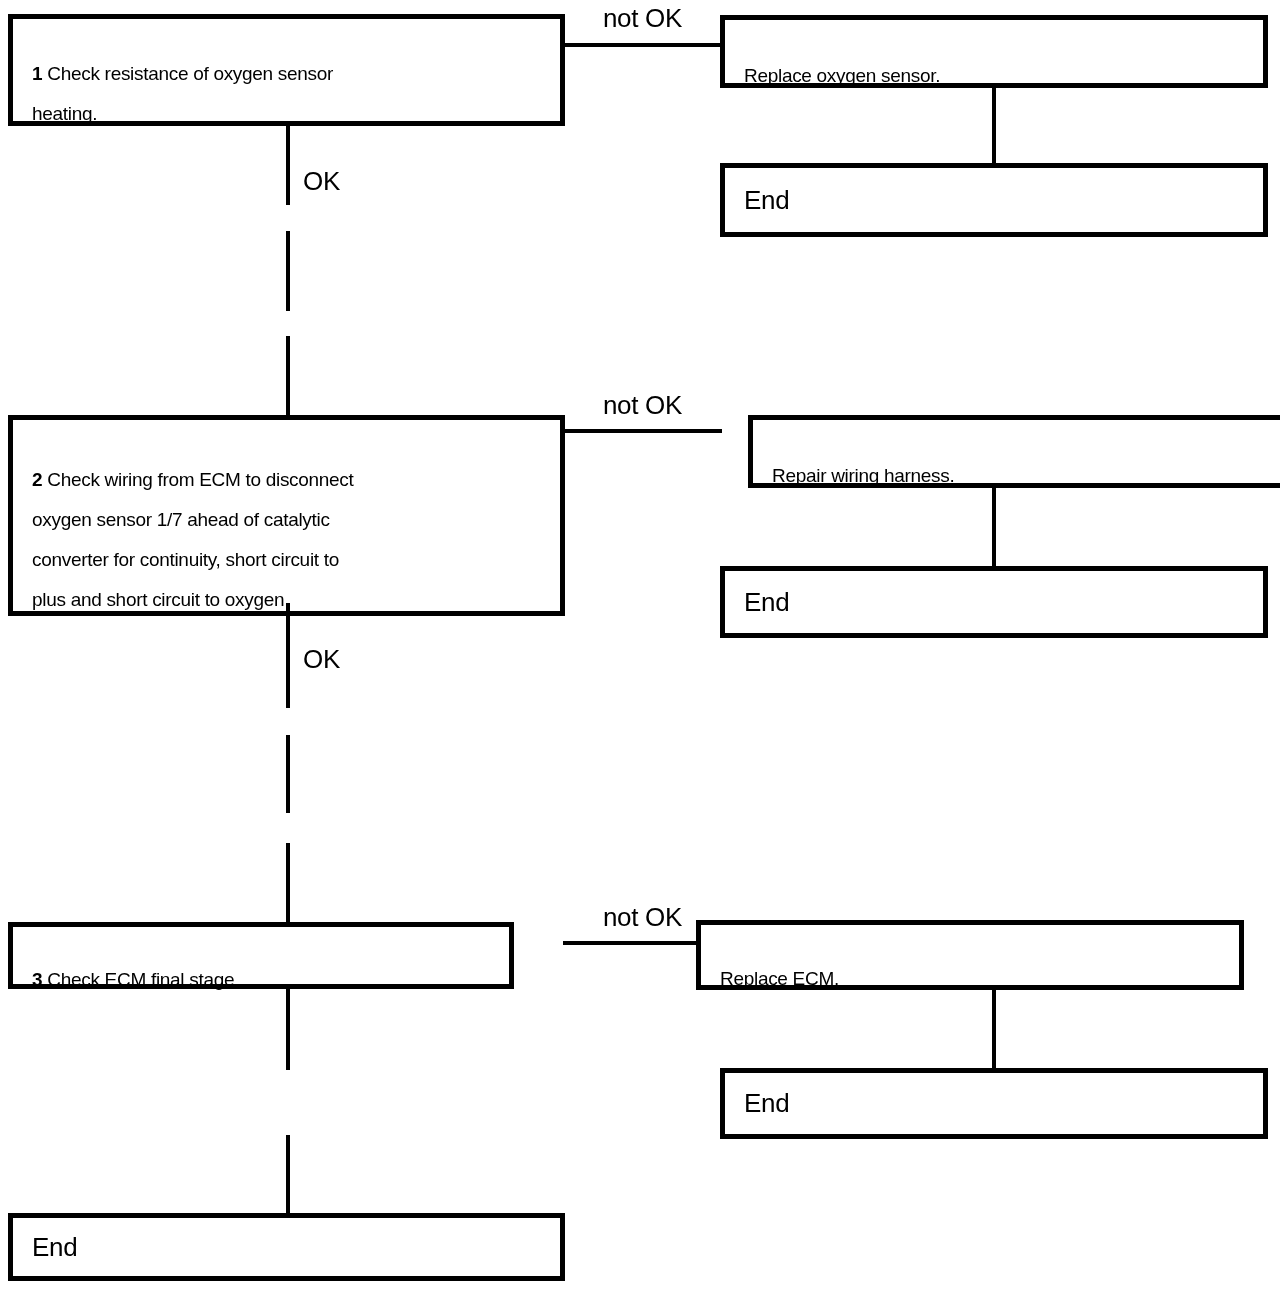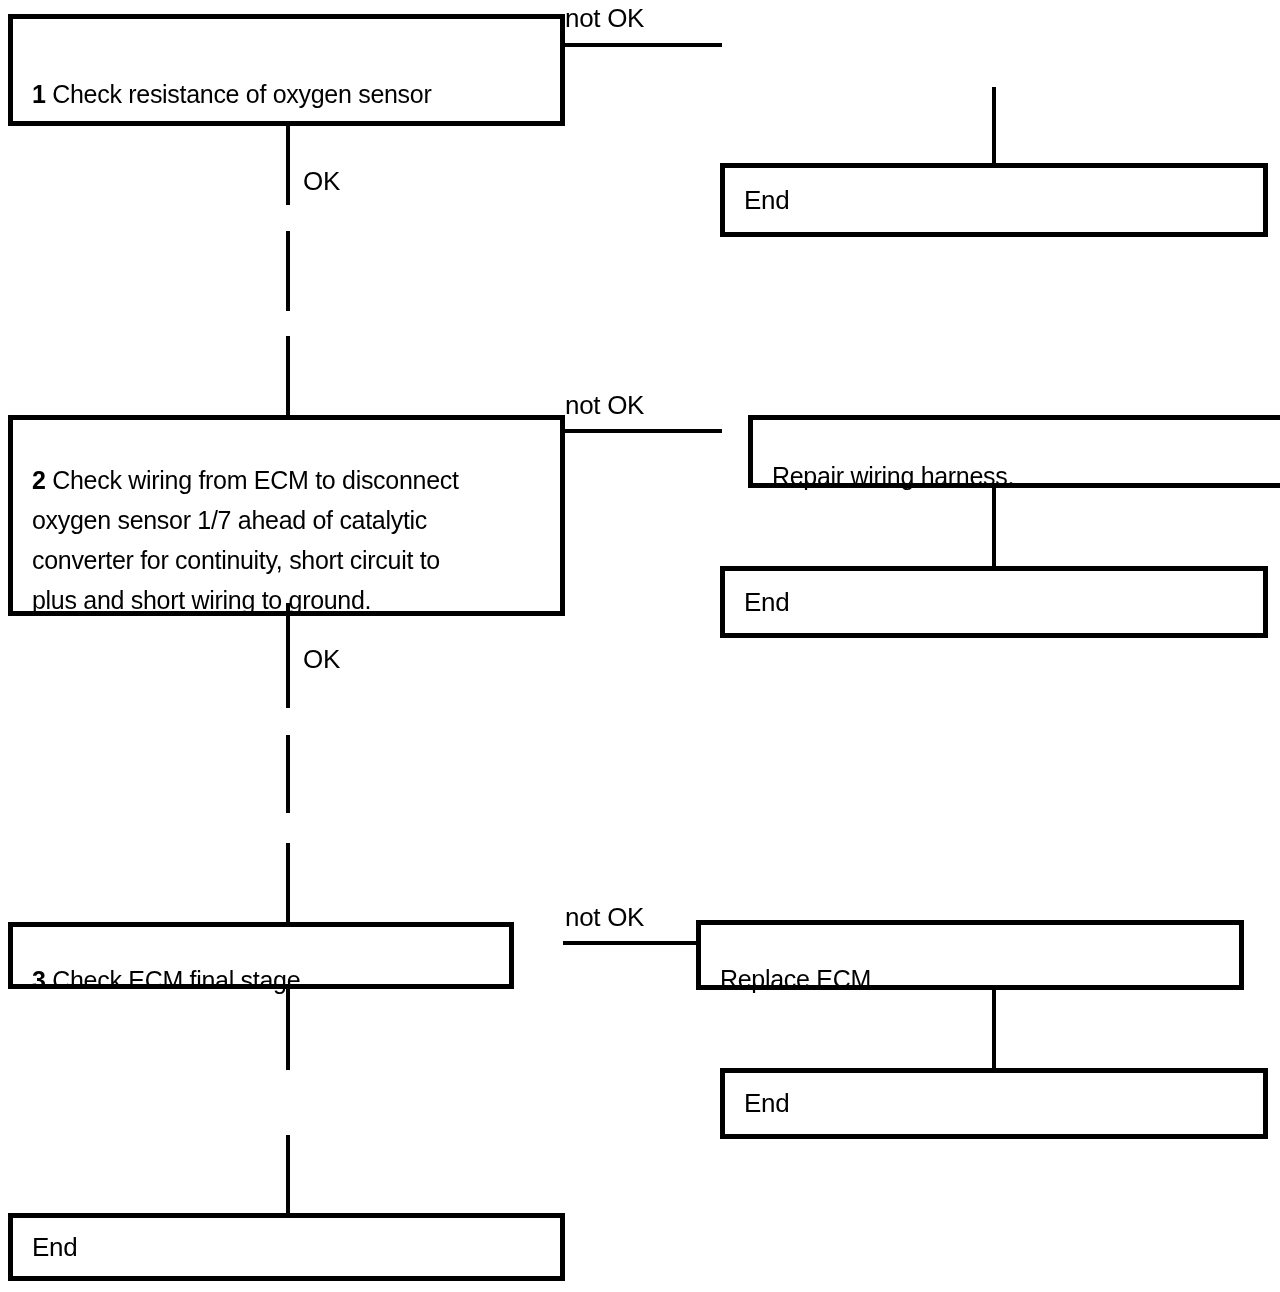--- a/index.html
+++ b/index.html
@@ -5,64 +5,68 @@
   html,body{margin:0;padding:0;background:#ffffff;}
   .canvas{
     position:relative;width:1280px;height:1292px;background:#ffffff;
     font-family:"Liberation Sans",sans-serif;color:#000;overflow:hidden;
   }
   .box{
     position:absolute;box-sizing:border-box;border:5px solid #000;
     background:#fff;display:flex;align-items:center;
   }
   .box-text{
-    padding:0 40px 0 19px;font-size:25px;line-height:40px;letter-spacing:-0.3px;margin-top:48px;
+    padding:0 40px 0 19px;font-size:19px;line-height:40px;letter-spacing:-0.3px;margin-top:48px;
   }
   .tline{white-space:nowrap;}
   .num{font-weight:bold;}
   .end-text{font-weight:normal;font-size:26px;letter-spacing:-0.3px;padding:0 20px 0 19px;}
   .hline{position:absolute;height:4px;background:#000;}
   .vline{position:absolute;width:4px;background:#000;}
   .edge-label{
     position:absolute;font-size:26px;letter-spacing:-0.3px;white-space:nowrap;
   }
-  .not-ok{text-align:left;}
+  .not-ok{text-align:center;}
 </style>
 </head>
 <body>
 
 <div class="canvas">
 
   <div class="box" style="left:8px;top:14px;width:557px;height:112px">
     <div class="box-text">
       <div class="tline"><span class="num">1</span> <span>Check resistance of oxygen sensor</span></div>
+      <div class="tline">heating.</div>
     </div>
   </div>
 
   <div class="hline" style="left:563px;top:43px;width:159px"></div>
   <div class="edge-label not-ok" style="left:565px;top:3px;width:155px">not OK</div>
 
+  <div class="box" style="left:720px;top:15px;width:548px;height:73px">
+    <div class="box-text">Replace oxygen sensor.</div>
+  </div>
 
   <div class="vline" style="left:992px;top:87px;height:77px"></div>
 
   <div class="box" style="left:720px;top:163px;width:548px;height:74px">
     <div class="end-text">End</div>
   </div>
 
   <div class="vline" style="left:286px;top:125px;height:80px"></div>
   <div class="vline" style="left:286px;top:231px;height:80px"></div>
   <div class="vline" style="left:286px;top:336px;height:80px"></div>
   <div class="edge-label" style="left:303px;top:166px">OK</div>
 
   <div class="box" style="left:8px;top:415px;width:557px;height:201px">
     <div class="box-text">
       <div class="tline"><span class="num">2</span> <span>Check wiring from ECM to disconnect</span></div>
       <div class="tline">oxygen sensor 1/7 ahead of catalytic</div>
       <div class="tline">converter for continuity, short circuit to</div>
-      <div class="tline">plus and short wiring to ground.</div>
+      <div class="tline">plus and short circuit to oxygen.</div>
     </div>
   </div>
 
   <div class="hline" style="left:563px;top:429px;width:159px"></div>
   <div class="edge-label not-ok" style="left:565px;top:390px;width:155px">not OK</div>
 
   <div class="box" style="left:748px;top:415px;width:548px;height:73px">
     <div class="box-text">Repair wiring harness.</div>
   </div>
 

